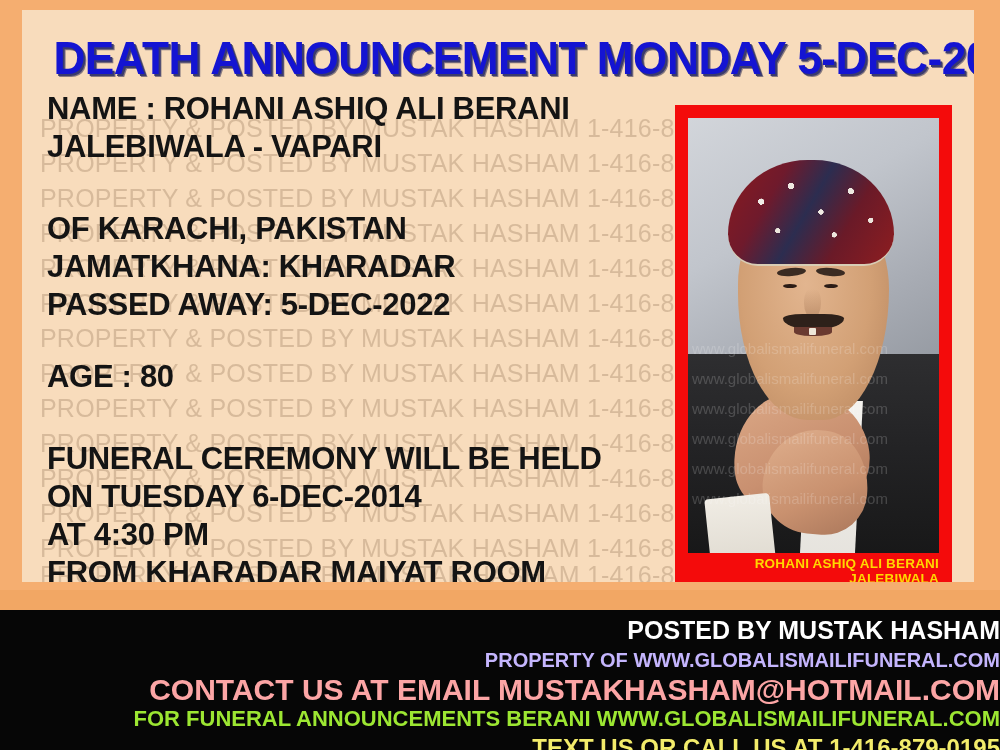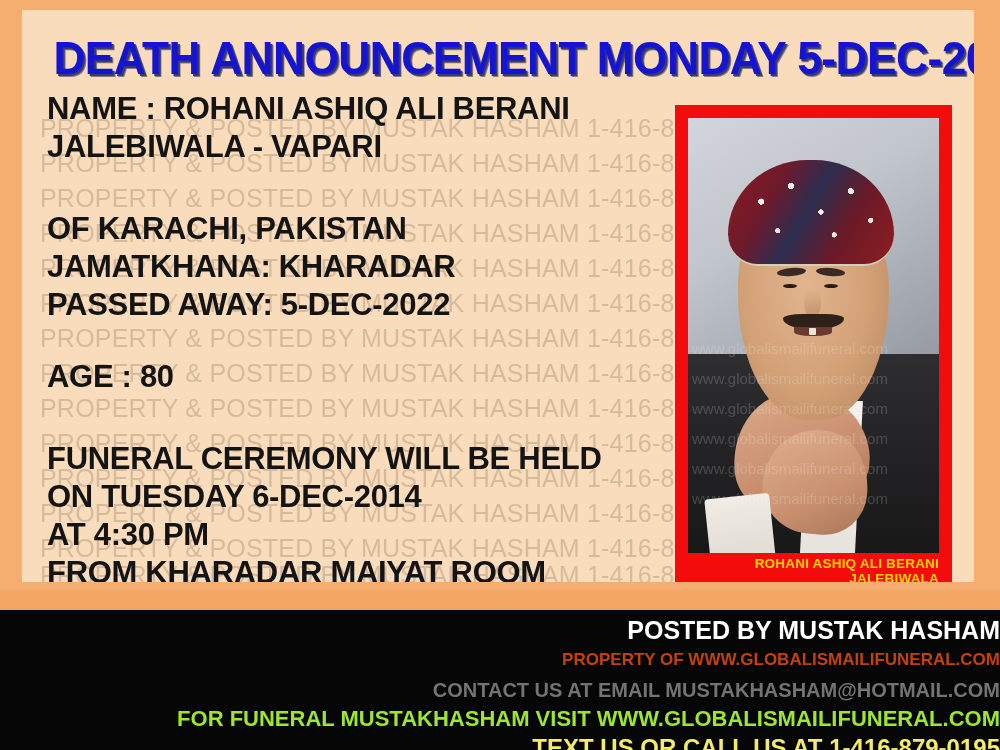--- a/index.html
+++ b/index.html
@@ -298,22 +298,22 @@
     text-align: right;
     overflow: hidden;
     margin-top: 24px;
   }
   .f-line {
     font-family: "Liberation Sans", sans-serif;
     font-weight: bold;
     white-space: nowrap;
   }
   .f-white1 { color: #FFFFFF; font-size: 25px; line-height: 29px; padding-top: 6px; }
-  .f-white2 { color: #c2410c; font-size: 17px; line-height: 30px; }
-  .f-white3 { color: #737373; font-size: 20px; line-height: 30px; }
+  .f-white2 { color: #c4b5fd; font-size: 20px; line-height: 30px; }
+  .f-white3 { color: #fca5a5; font-size: 30px; line-height: 30px; }
   .f-green  { color: #9CE632; font-size: 22px; line-height: 28px; }
   .f-yellow1{ color: #F3EC6B; font-size: 24px; line-height: 29px; }
   .f-yellow2{ color: #F3EC6B; font-size: 24px; line-height: 29px; }
 </style>
 </head>
 <body>
 
 <div id="poster">
 
   <div class="outer-frame"></div>
@@ -390,17 +390,17 @@
       </div>
     </div>
 
 
   </div>
 
   <div class="footer">
     <div class="f-line f-white1">POSTED BY MUSTAK HASHAM</div>
     <div class="f-line f-white2">PROPERTY OF WWW.GLOBALISMAILIFUNERAL.COM</div>
     <div class="f-line f-white3">CONTACT US AT EMAIL MUSTAKHASHAM@HOTMAIL.COM</div>
-    <div class="f-line f-green">FOR FUNERAL MUSTAKHASHAM VISIT WWW.GLOBALISMAILIFUNERAL.COM</div>
+    <div class="f-line f-green">FOR FUNERAL ANNOUNCEMENTS BERANI WWW.GLOBALISMAILIFUNERAL.COM</div>
     <div class="f-line f-yellow2">TEXT US OR CALL US AT 1-416-879-0195</div>
   </div>
 
 </div>
 
 </body></html>

